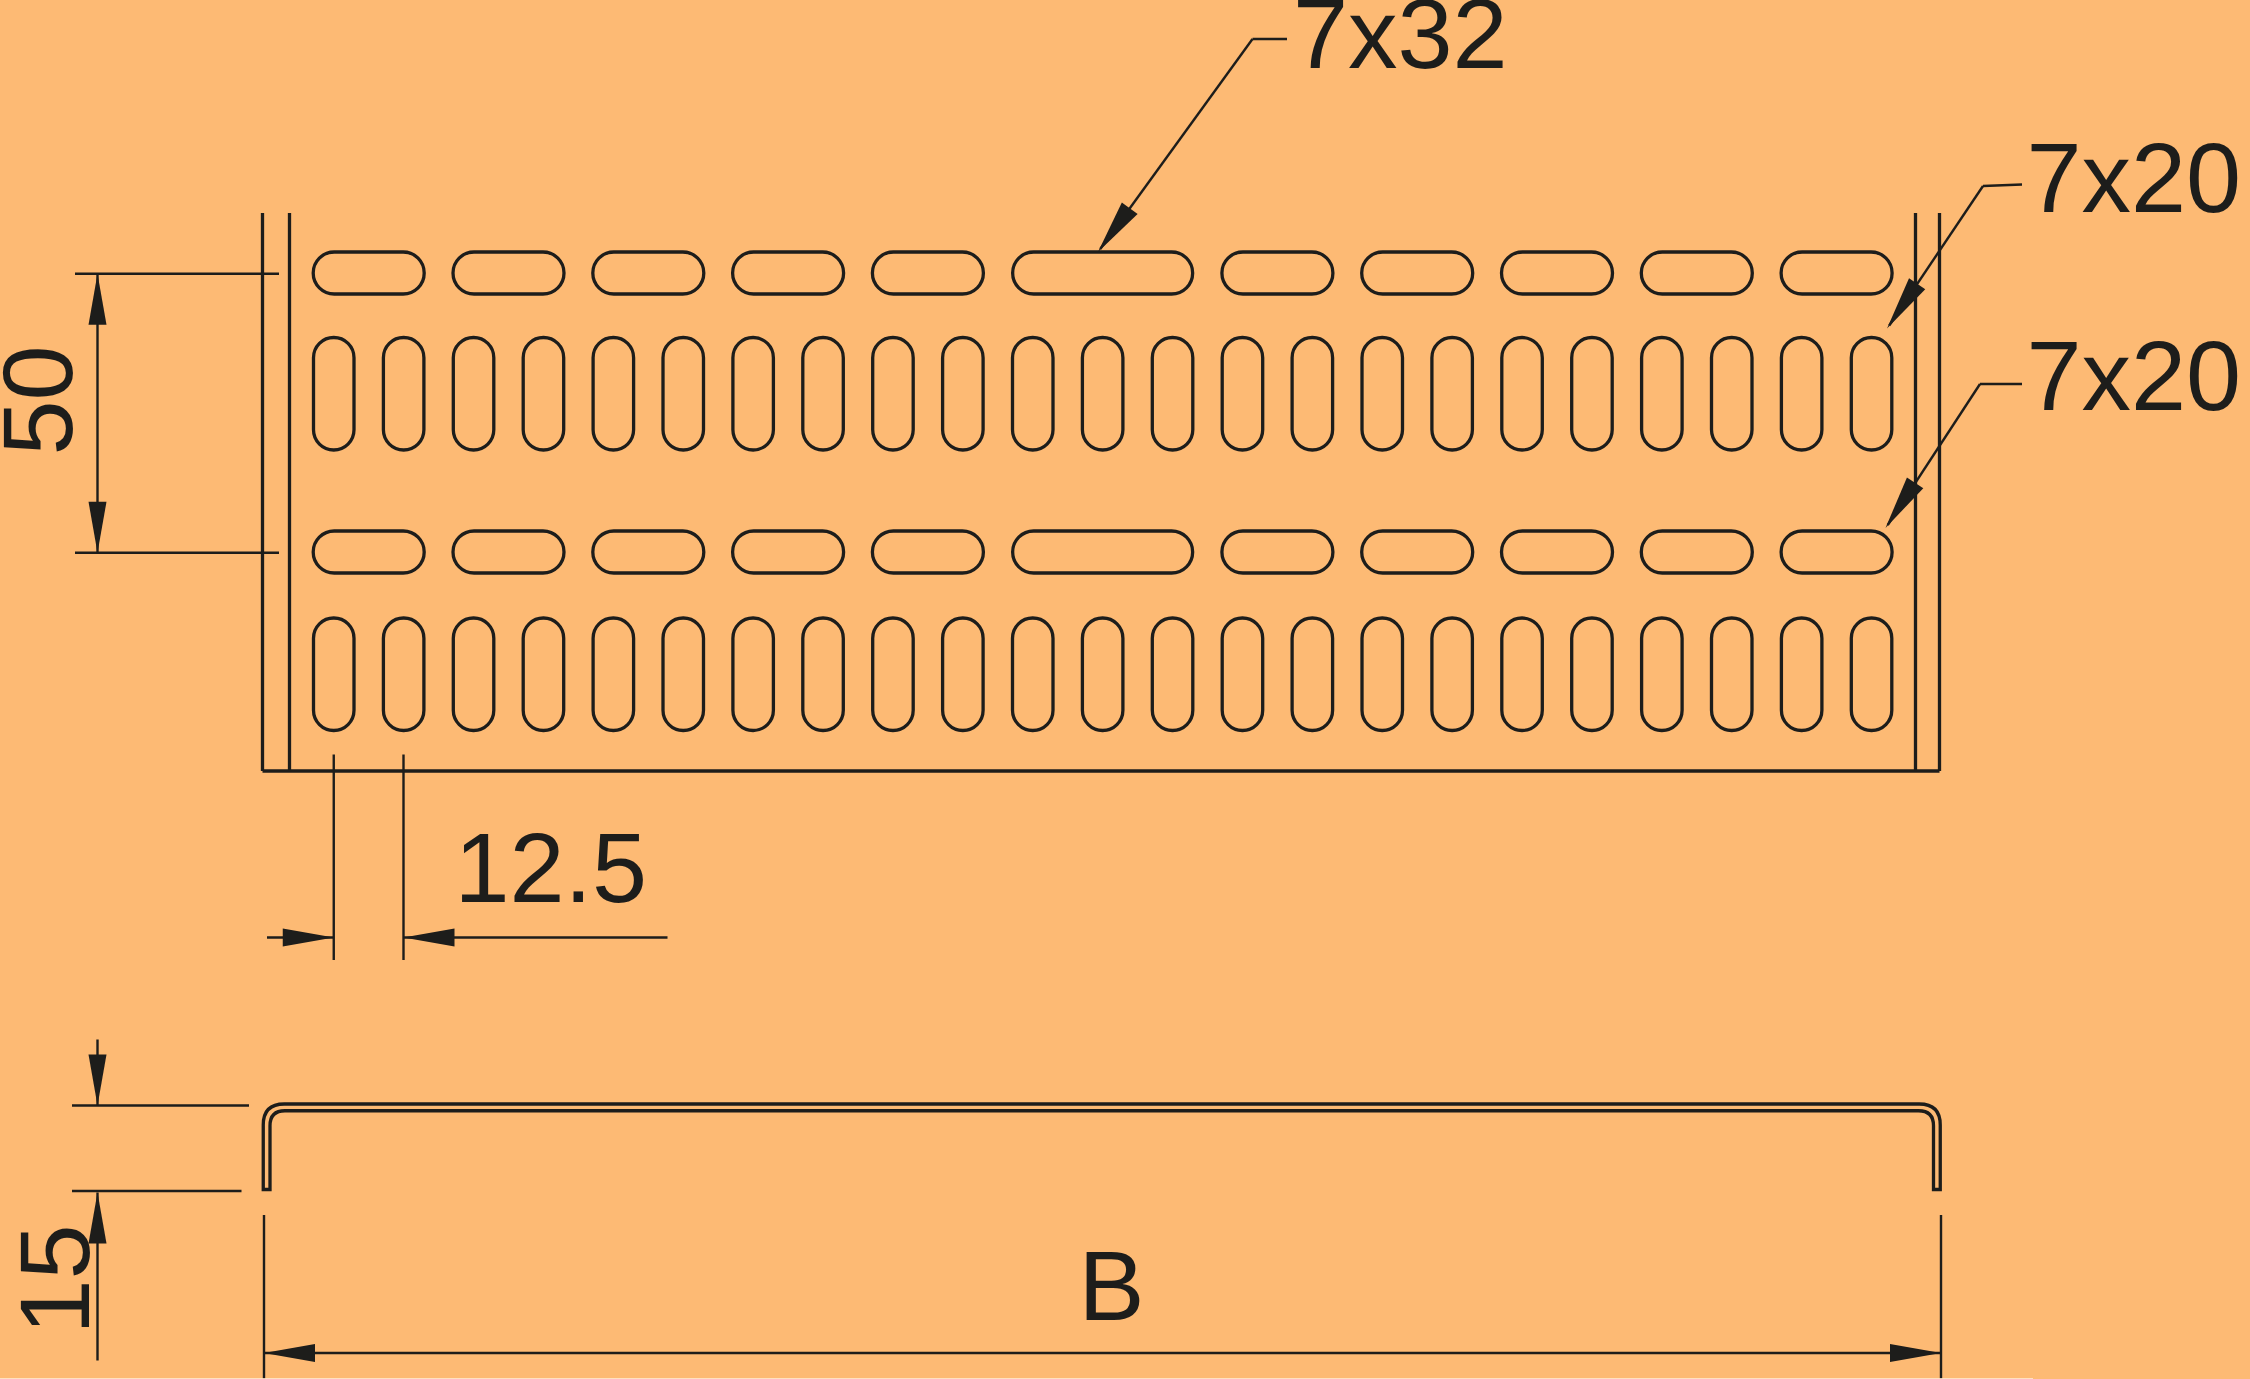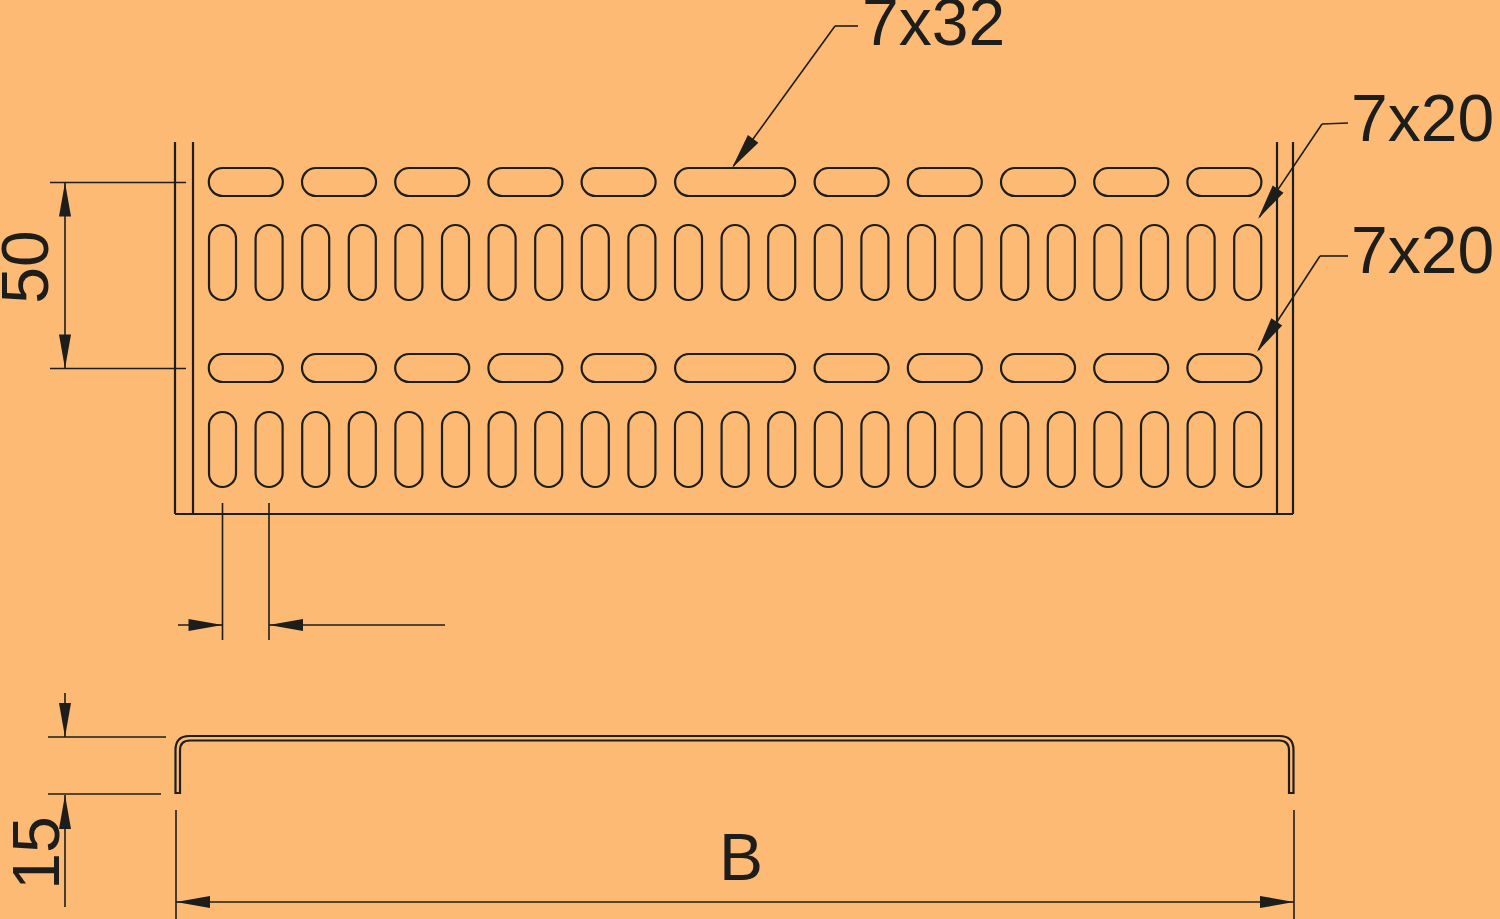--- a/index.html
+++ b/index.html
@@ -159,17 +159,18 @@
     </svg>
 
   <div class="dim-label" style="left:862px;top:-11px;">7x32</div>
 
   <div class="dim-label" style="left:1351px;top:85px;">7x20</div>
 
   <div class="dim-label" style="left:1351px;top:217px;">7x20</div>
 
   <div class="dim-label rot" style="left:25px;top:267px;">50</div>
 
+  <div class="dim-label" style="left:303px;top:545px;">12.5</div>
 
   <div class="dim-label rot" style="left:36px;top:853px;">15</div>
 
   <div class="dim-label ctr" style="left:741px;top:824px;">B</div>
 </div>
 
 </body></html>

